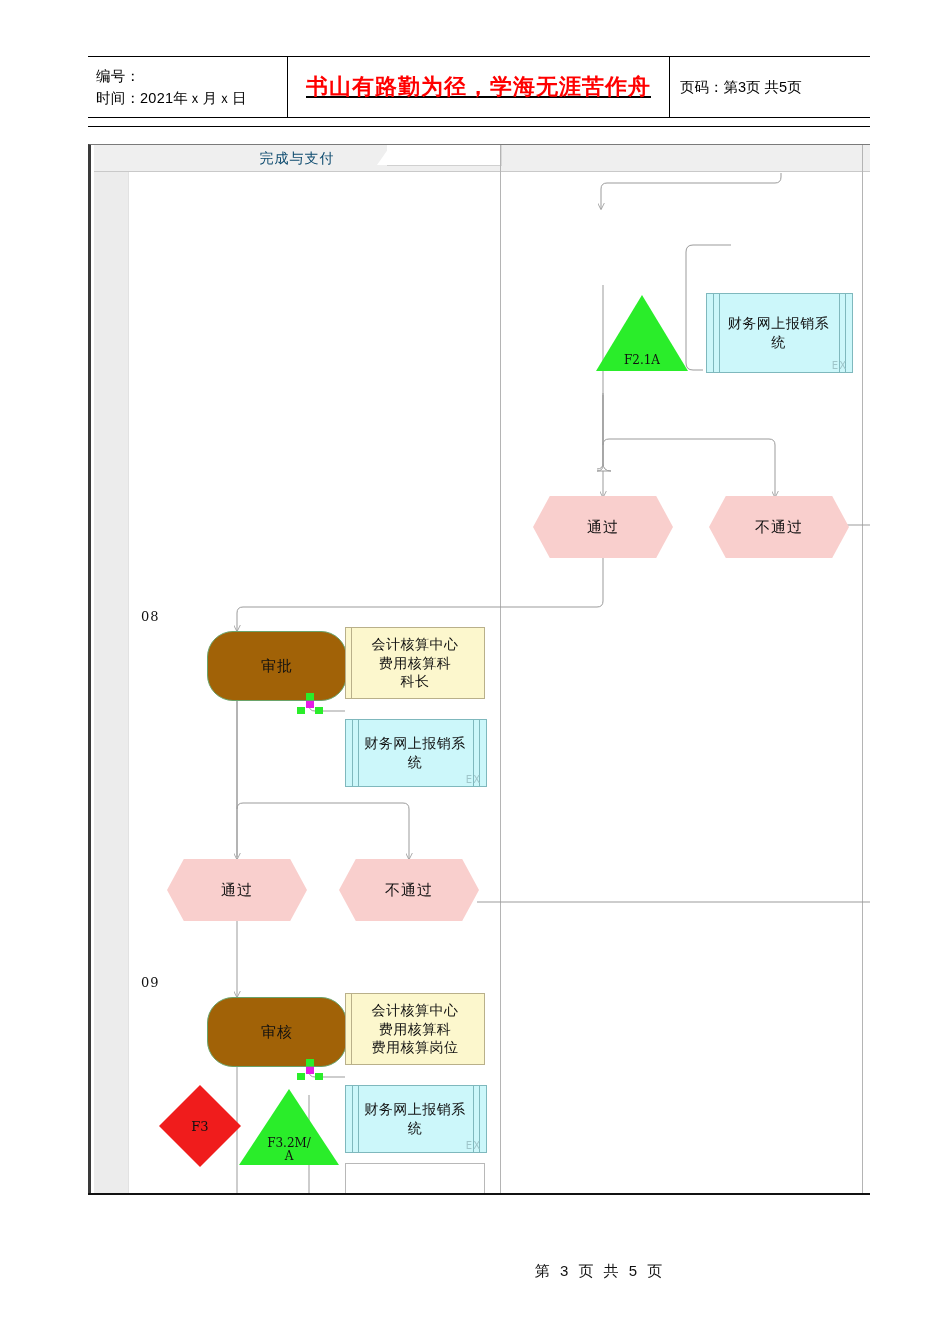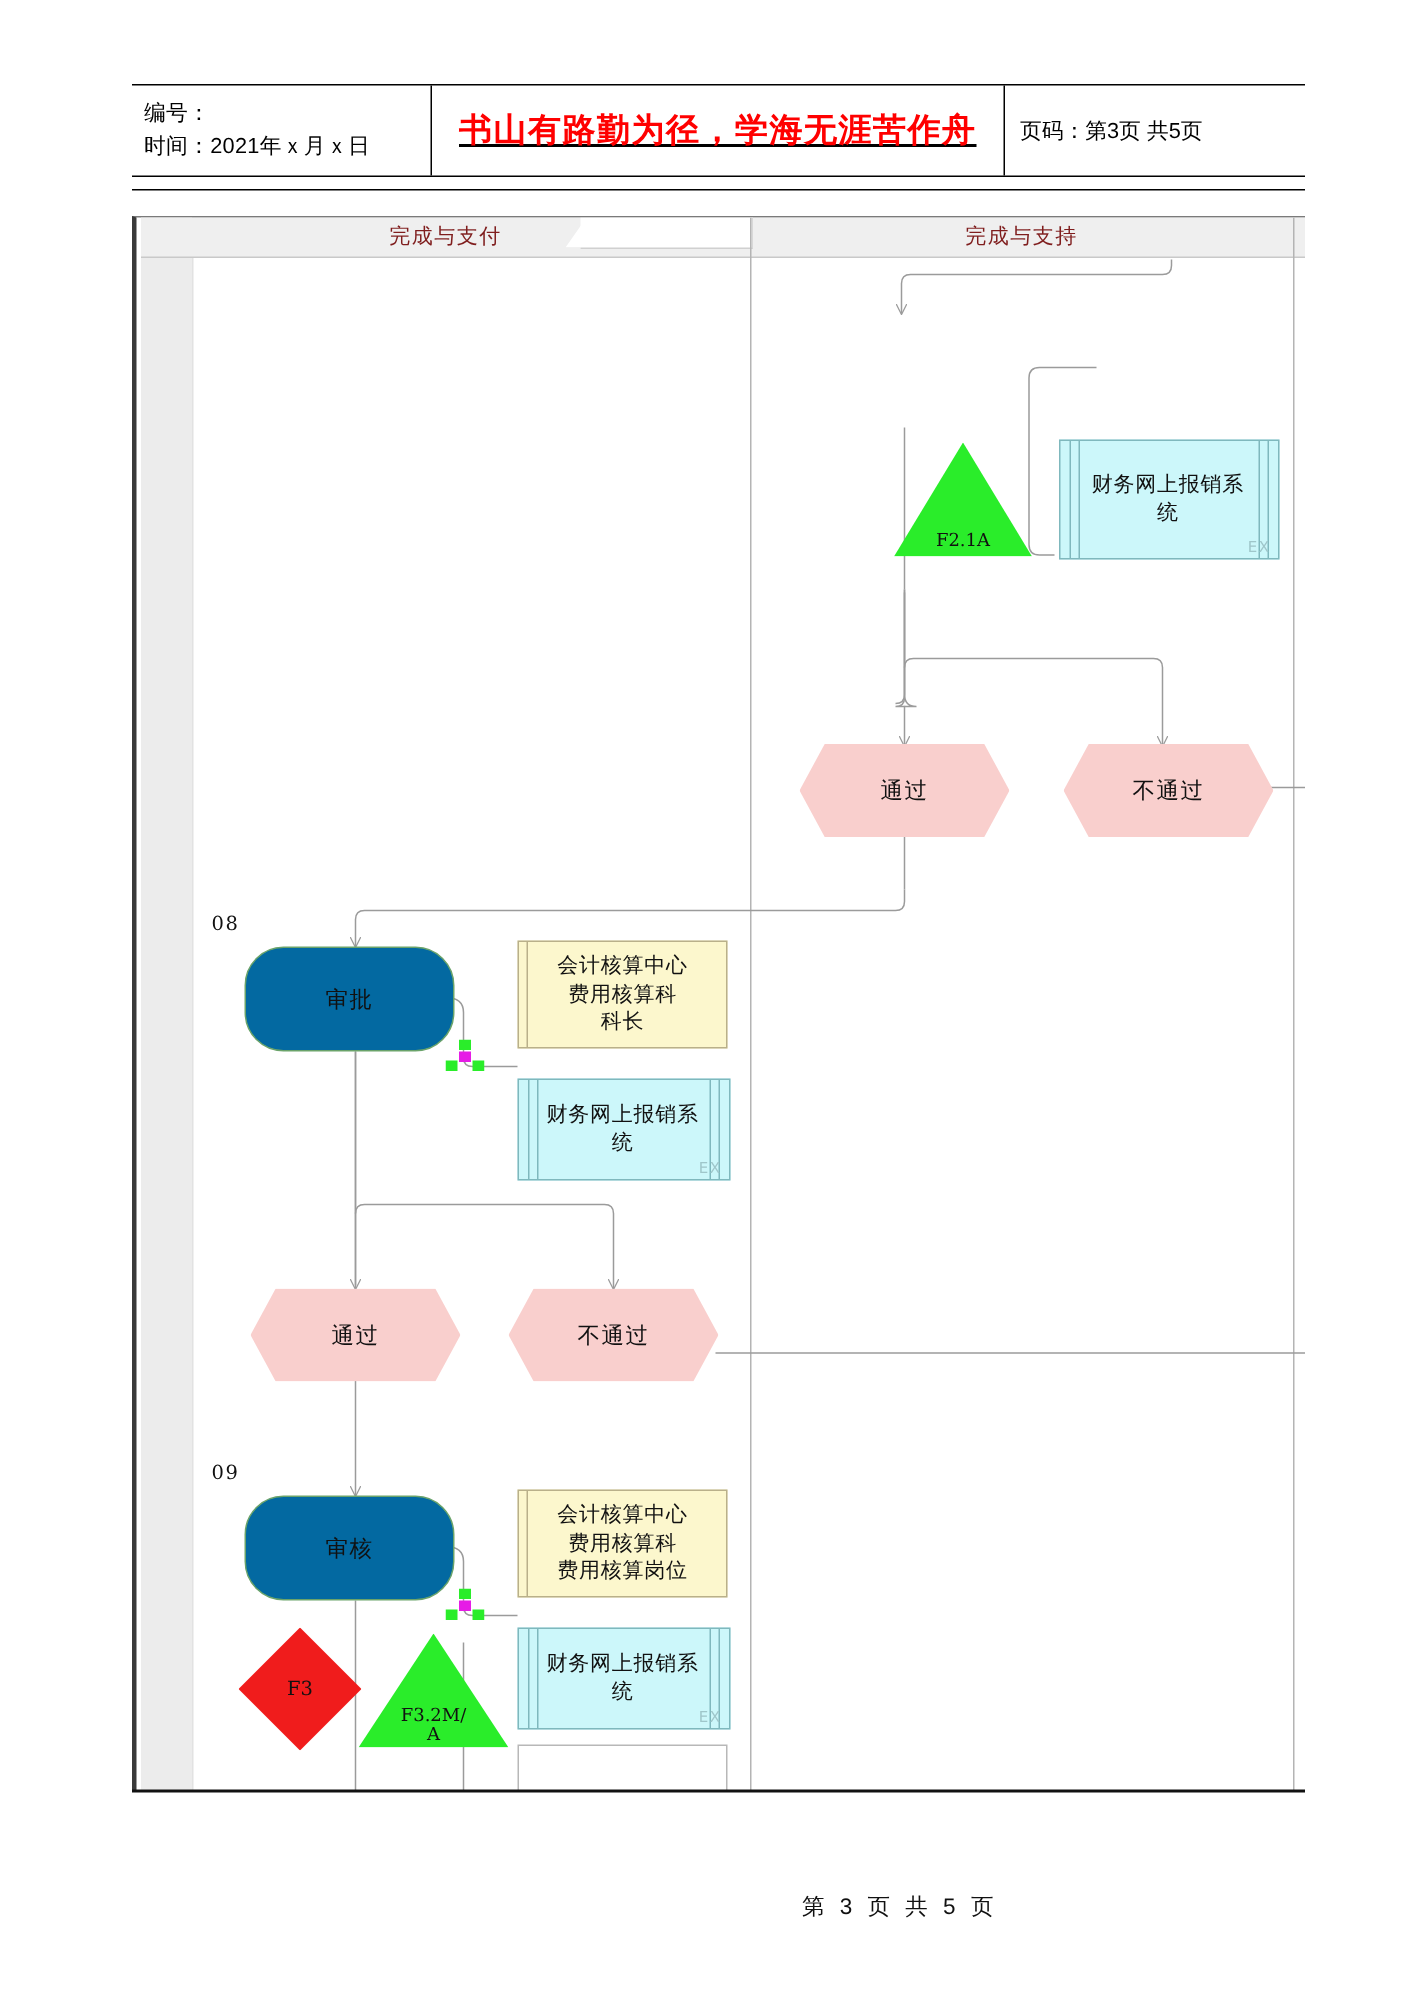--- a/index.html
+++ b/index.html
@@ -40,21 +40,21 @@
 
   
   #canvas-gutter{position:absolute;left:3px;top:0;width:34px;height:1050px;background:#ececec;}
   
   #canvas-sheet{position:absolute;left:37px;top:18px;width:742px;height:1032px;background:#ffffff;border-top:1px solid #cfcfcf;border-left:1px solid #e2e2e2;}
 
   
   #lane-band{position:absolute;left:3px;top:0;width:779px;height:26px;background:#efefef;border-bottom:1px solid #c9c9c9;}
   .lane-title{
     position:absolute;top:0;height:26px;line-height:26px;text-align:center;
-    font-size:14px;color:#7f1d1d;letter-spacing:1px;
+    font-size:14px;color:#0c4a6e;letter-spacing:1px;
     font-family:"DejaVu Sans","Liberation Sans",sans-serif;
   }
   #lane-title-1{left:3px;width:406px;}
   #lane-title-2{left:410px;width:360px;}
   .lane-divider{position:absolute;top:0;width:1px;background:#b4b4b4;}
   #lane-div-1{left:409px;top:0;height:1050px;}
   #lane-div-2{left:771px;top:0;height:1050px;}
   
   #lane-tab-overlay{
     position:absolute;left:296px;top:0px;width:114px;height:20px;background:#ffffff;
@@ -64,24 +64,25 @@
     clip-path:polygon(100% 0,100% 100%,0 100%);}
 
   
   #wires{position:absolute;left:0;top:0;width:782px;height:1050px;pointer-events:none;}
 
   
   .shape{position:absolute;box-sizing:border-box;}
 
   
   .proc{
-    background:#0369a1;border:1px solid #6aa36a;border-radius:26px;
+    background:#a16207;border:1px solid #6aa36a;border-radius:26px;
     display:flex;align-items:center;justify-content:center;
     font-size:15px;color:#111;letter-spacing:1px;
     font-family:Liberation Sans, sans-serif;
+    margin-left:44px;
   }
   
   .hexa{
     background:#f9cfcd;border:0;
     clip-path:polygon(12% 0,88% 0,100% 50%,88% 100%,12% 100%,0 50%);
     display:flex;align-items:center;justify-content:center;
     font-size:15px;color:#111;letter-spacing:1px;
     font-family:"DejaVu Sans","Liberation Sans",sans-serif;
   }
   
@@ -150,21 +151,20 @@
 </div>
 <div id="hdr-rule"></div>
 
 <div id="diagram-frame">
 
   <div id="canvas-gutter"></div>
   <div id="canvas-sheet"></div>
 
   <div id="lane-band"></div>
   <div class="lane-title" id="lane-title-1">完成与支付</div>
-  <div class="lane-title" id="lane-title-2">完成与支持</div>
   <div id="lane-tab-slope"></div>
   <div id="lane-tab-overlay"></div>
   <div class="lane-divider" id="lane-div-1"></div>
   <div class="lane-divider" id="lane-div-2"></div>
 
   <svg id="wires" viewBox="0 0 782 1050">
     <defs>
       <marker id="arw" viewBox="0 0 10 10" refX="9" refY="5" markerWidth="7" markerHeight="7" orient="auto-start-reverse">
         <path d="M0,0 L10,5 L0,10" fill="none" stroke="#9b9b9b" stroke-width="1.2"></path>
       </marker>

